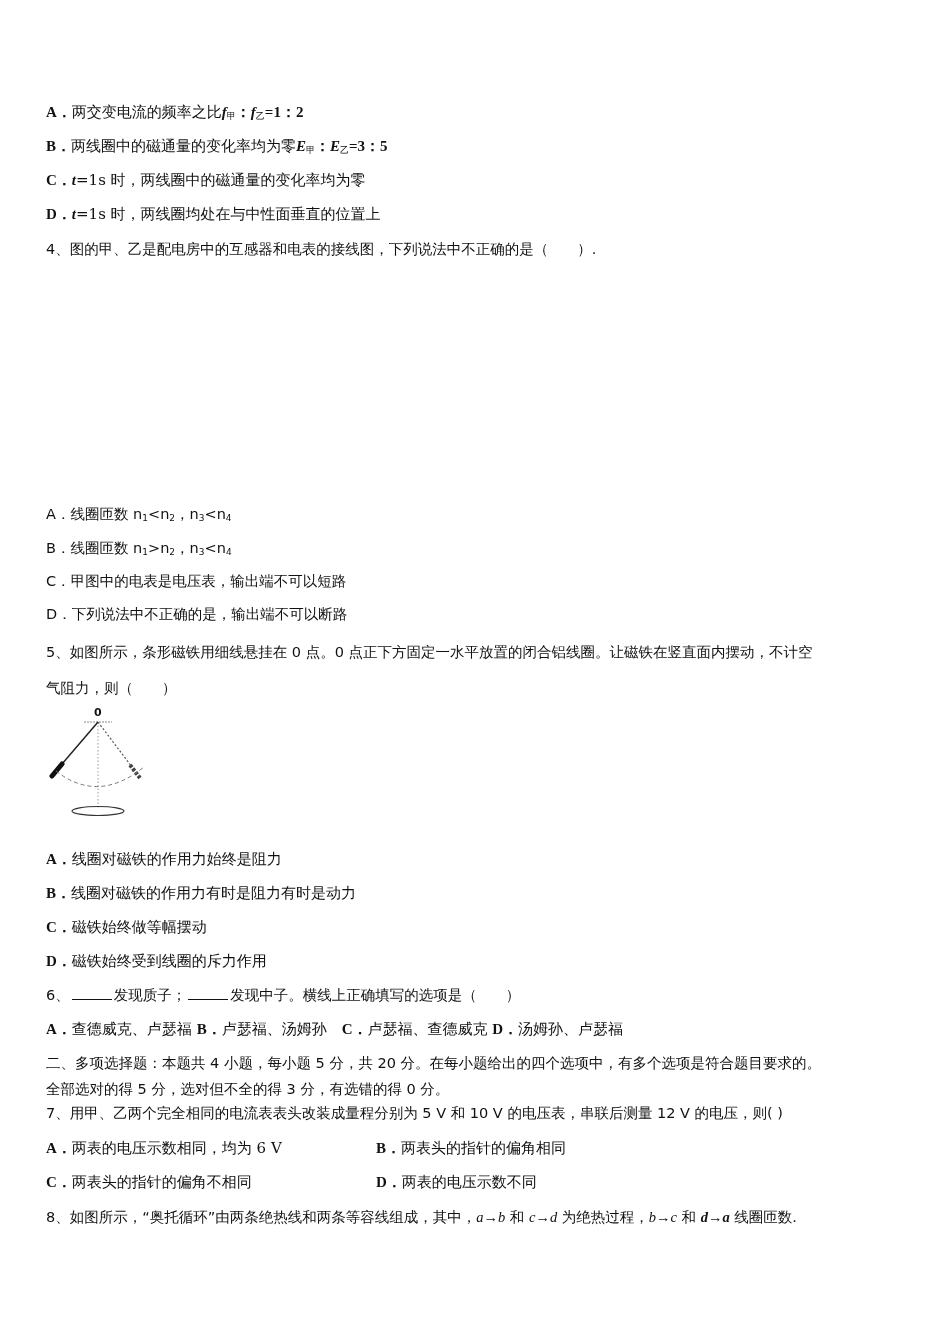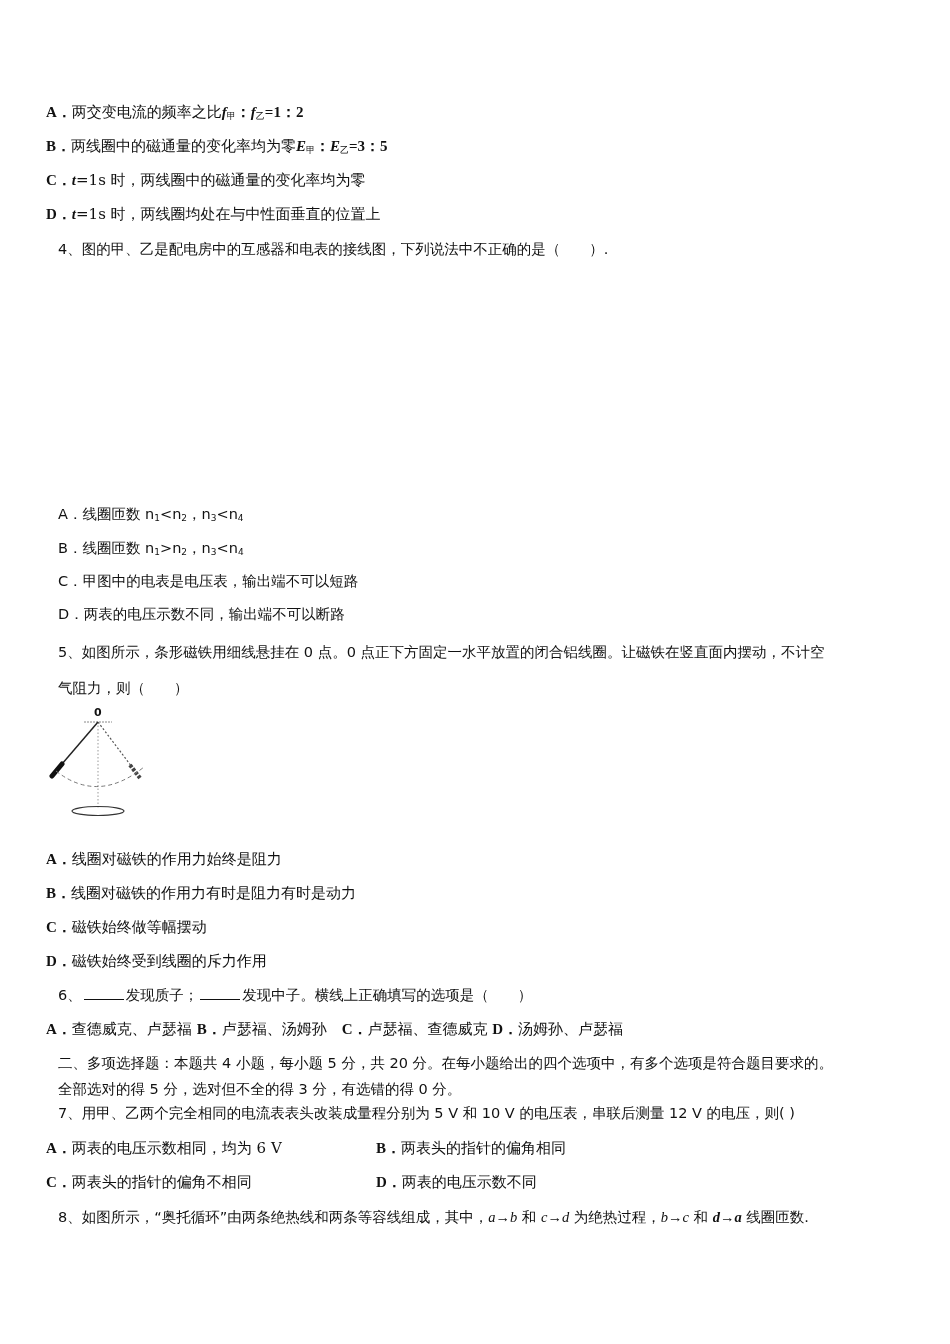--- a/index.html
+++ b/index.html
@@ -5,21 +5,21 @@
     html, body { margin: 0; padding: 0; background: #ffffff; }
     body {
       width: 950px; height: 1344px; position: relative; overflow: hidden;
       color: #111111;
       font-family: "DejaVu Serif", "Liberation Serif", serif;
     }
     .line {
       position: absolute; left: 46px; white-space: nowrap;
       font-size: 15px; line-height: 20px;
     }
-    .sans { font-family: "DejaVu Sans", "Liberation Sans", sans-serif; font-size: 14.5px; margin-left: 12px; }
+    .sans { font-family: "DejaVu Sans", "Liberation Sans", sans-serif; font-size: 14.5px; }
     .b { font-weight: bold; font-family: "Liberation Serif", "DejaVu Serif", serif; }
     .it { font-style: italic; font-weight: bold; font-family: "Liberation Serif", serif; }
     .sub { font-size: 9px; vertical-align: -2px; }
     .col2 { position: absolute; left: 376px; }
     .blank { display: inline-block; width: 40px; border-bottom: 1px solid #111; height: 14px; margin: 0 2px; }
     .figure { position: absolute; left: 46px; top: 709px; width: 98px; height: 110px; }
   </style>
 </head>
 <body>
 
@@ -41,21 +41,21 @@
 <div class="line sans" style="top:504px">
   <span>A．</span><span>线圈匝数 n</span><span class="sub">1</span><span>&lt;</span><span>n</span><span class="sub">2</span><span>，n</span><span class="sub">3</span><span>&lt;</span><span>n</span><span class="sub">4</span>
 </div>
 <div class="line sans" style="top:538px">
   <span>B．</span><span>线圈匝数 n</span><span class="sub">1</span><span>&gt;</span><span>n</span><span class="sub">2</span><span>，n</span><span class="sub">3</span><span>&lt;</span><span>n</span><span class="sub">4</span>
 </div>
 <div class="line sans" style="top:571px">
   <span>C．</span><span>甲图中的电表是电压表，输出端不可以短路</span>
 </div>
 <div class="line sans" style="top:604px">
-  <span>D．</span><span>两表的电压示数不同，输出端不可以断路</span>
+  <span>D．</span><span>下列说法中不正确的是，输出端不可以断路</span>
 </div>
 
 <div class="line sans" style="top:642px">5、如图所示，条形磁铁用细线悬挂在 0 点。0 点正下方固定一水平放置的闭合铝线圈。让磁铁在竖直面内摆动，不计空</div>
 <div class="line sans" style="top:678px">气阻力，则（　　）</div>
 
 <div class="figure">
   <svg width="98" height="110" viewBox="0 0 98 110">
     <line x1="38" y1="13" x2="66" y2="13" stroke="#888" stroke-width="1" stroke-dasharray="2,1"></line>
     <line x1="52" y1="13" x2="52" y2="100" stroke="#999" stroke-width="1" stroke-dasharray="1.5,2"></line>
     <line x1="52" y1="13" x2="16" y2="55" stroke="#222" stroke-width="1.5"></line>

